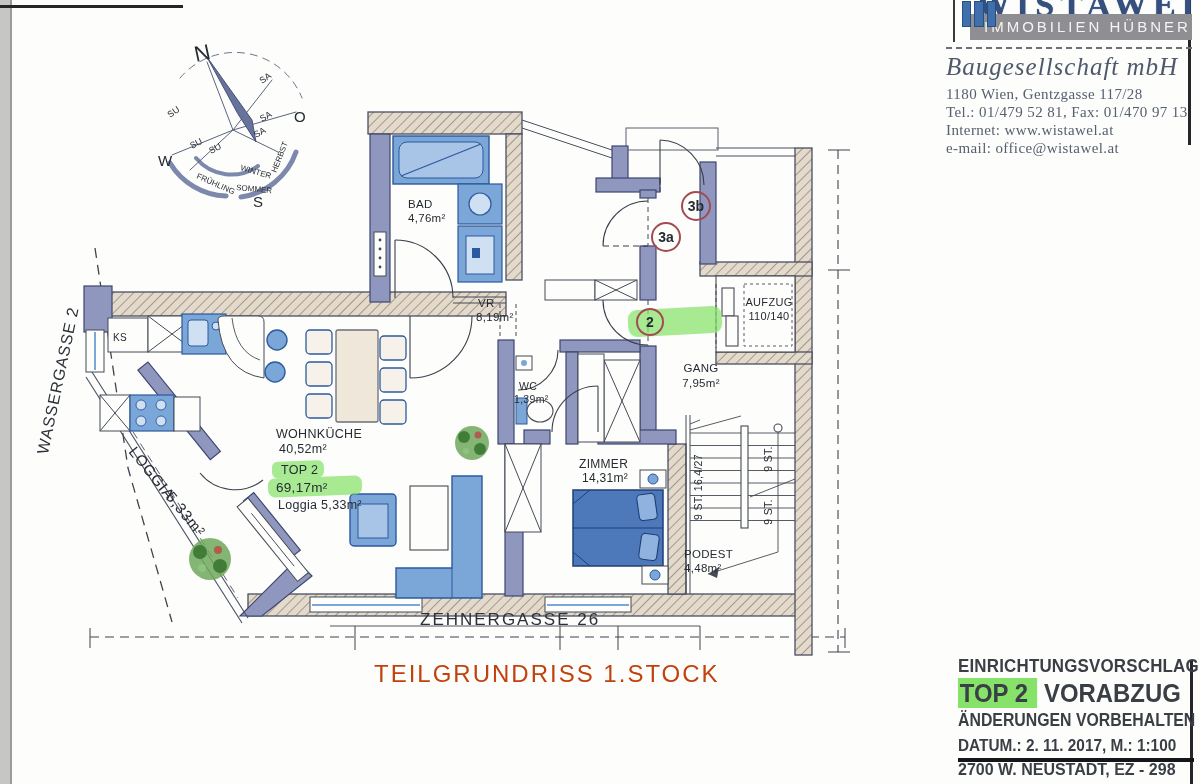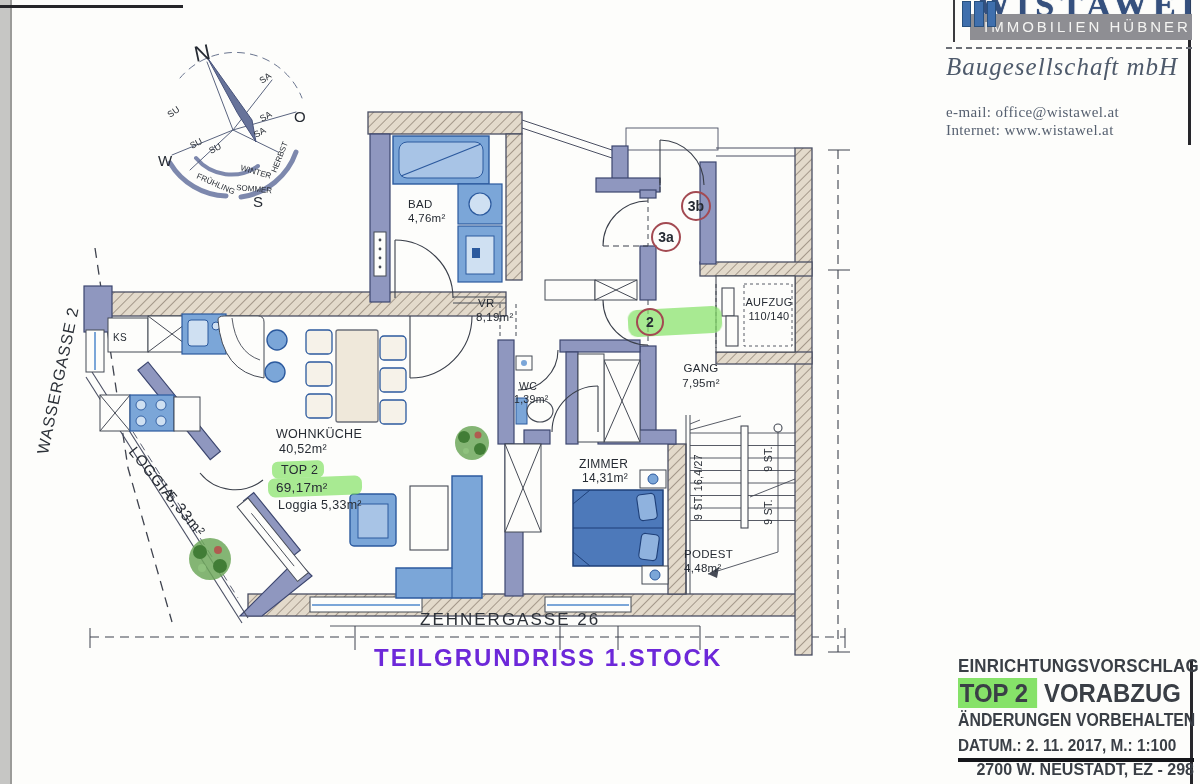--- a/index.html
+++ b/index.html
@@ -12,39 +12,39 @@
   .logo-big { position:absolute; left:30px; top:-14px; font-family:"Liberation Serif", serif;
               font-weight:bold; font-size:34px; letter-spacing:6px; color:#35507e;
               text-shadow:0 0 1px #23406b; white-space:nowrap; }
   .logo-clip { position:relative; height:14px; overflow:hidden; }
   .logo-bars { position:absolute; left:16px; top:1px; width:34px; height:26px; display:flex; gap:3px; z-index:2; }
   .logo-bars i { flex:1; background:#3f6fad; border:1px solid #27507f; }
   .logo-box { position:relative; margin-left:24px; margin-top:0; background:#8e8e93; color:#f4f4f2;
               font-size:15px; letter-spacing:3px; padding:4px 6px 5px 14px; white-space:nowrap; }
   .hdr-dashes { border-bottom:2px dashed #6b6f76; margin:6px 0 4px 0; height:3px; }
   .hdr-company { font-family:"Liberation Serif", serif; font-style:italic; font-size:25px;
-                 color:#4e5a6b; margin:2px 0 22px 0; letter-spacing:1px; }
+                 color:#4e5a6b; margin:2px 0 4px 0; letter-spacing:1px; }
   .hdr-line { font-family:"Liberation Serif", serif; font-size:15px; color:#566070;
               line-height:18px; letter-spacing:0.4px; white-space:nowrap; }
 
   
   .ftr { position:absolute; left:958px; top:656px; width:236px; color:#3a3f46; }
   .ftr-l1 { font-size:18px; font-weight:bold; transform:scaleX(.94); transform-origin:0 0; white-space:nowrap; letter-spacing:0.2px;}
   .ftr-l2 { font-size:26px; font-weight:bold; margin-top:1px; white-space:nowrap; transform:scaleX(.92); transform-origin:0 0;}
   .ftr-l2 .hl { background:#86e269; padding:0 10px 0 2px; }
   .ftr-l3 { font-size:18px; font-weight:bold; transform:scaleX(.88); transform-origin:0 0; white-space:nowrap; margin-top:1px;}
   .ftr-l4 { font-size:16px; font-weight:bold; margin-top:6px; white-space:nowrap; transform:scaleX(.96); transform-origin:0 0;}
   .ftr-bar { height:4px; background:#15161a; margin-top:3px; }
-  .ftr-cut { height:23px; overflow:hidden; font-size:16px; font-weight:bold; line-height:16px; white-space:nowrap;text-align:right; }
+  .ftr-cut { height:23px; overflow:hidden; font-size:16px; font-weight:bold; line-height:16px; white-space:nowrap; }
 
   
   .street-left { position:absolute; left:34px; top:452px; transform:rotate(-78deg); transform-origin:0 0;
                  font-size:16px; letter-spacing:1px; color:#2c3138; white-space:nowrap; }
   .street-bottom { position:absolute; left:420px; top:610px; font-size:17px; letter-spacing:2px; color:#2c3138; }
-  .plan-title { position:absolute; left:374px; top:644px; font-size:24px; letter-spacing:2px; color:#6d28d9;font-weight:bold; }
+  .plan-title { position:absolute; left:374px; top:660px; font-size:24px; letter-spacing:2px; color:#c2410c; }
 </style>
 </head>
 <body>
 
 <div class="page">
 
 <svg width="1200" height="784" viewBox="0 0 1200 784">
   <defs>
     <pattern id="hatch" width="7" height="7" patternUnits="userSpaceOnUse" patternTransform="rotate(45)">
       <rect width="7" height="7" fill="#e3dacb"></rect>
@@ -424,22 +424,24 @@
     <span class="logo-big">WISTAWEL</span>
   </div>
   <div class="logo-bars">
         <i></i>
         <i></i>
         <i></i>
       </div>
   <div class="logo-box">IMMOBILIEN HÜBNER</div>
   <div class="hdr-dashes"></div>
   <div class="hdr-company">Baugesellschaft mbH</div>
+  <div class="hdr-line">1180 Wien, Gentzgasse 117/28</div>
+  <div class="hdr-line">Tel.: 01/479 52 81, Fax: 01/470 97 13</div>
+  <div class="hdr-line">Internet: www.wistawel.at</div>
   <div class="hdr-line">e-mail: office@wistawel.at</div>
-  <div class="hdr-line">Internet: www.wistawel.at</div>
 </div>
 
 
 <div class="street-left">WASSERGASSE 2</div>
 <div class="street-bottom">ZEHNERGASSE 26</div>
 <div class="plan-title">TEILGRUNDRISS 1.STOCK</div>
 
 
 <div class="ftr">
   <div class="ftr-l1">EINRICHTUNGSVORSCHLAG</div>

